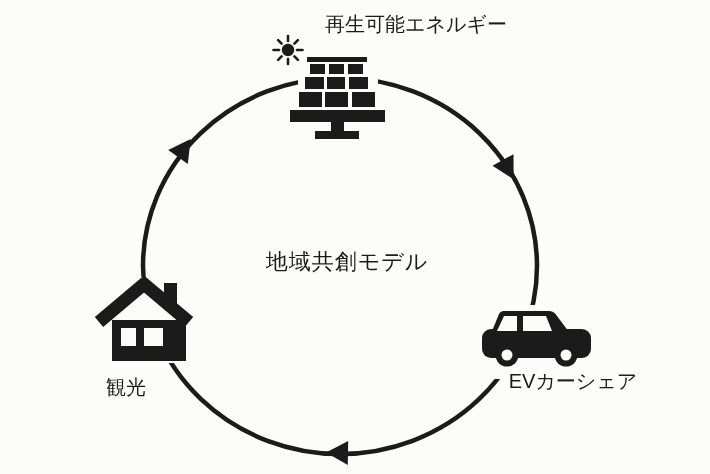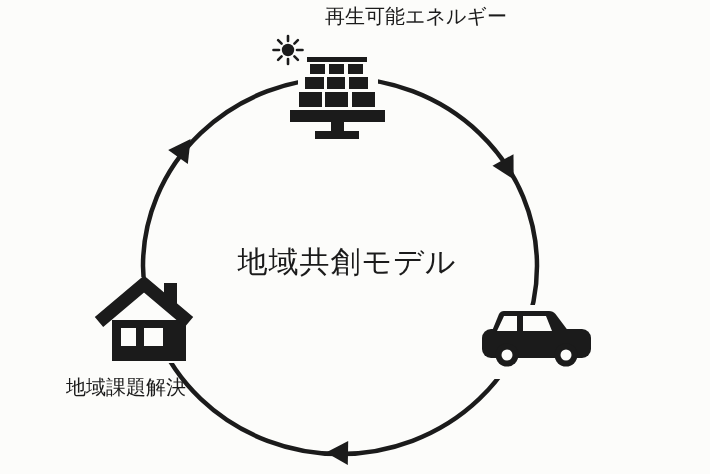--- a/index.html
+++ b/index.html
@@ -23,21 +23,21 @@
     font-size:20px;
     line-height:23px;
     font-weight:500;
     white-space:nowrap;
     color:var(--ink);
   }
   .label--top{line-height:24px;}
   .title{
     position:absolute;
     transform:translateX(-50%);
-    font-size:30px;
+    font-size:22px;
     line-height:32px;
     font-weight:500;
     letter-spacing:1px;
     white-space:nowrap;
     color:var(--ink);
   }
 </style>
 </head>
 <body>
 
@@ -100,26 +100,27 @@
       <rect x="482" y="329" width="109" height="29" rx="9" fill="var(--ink)"></rect>
       <polygon points="504,316 517,316 517,331 497,331" fill="var(--bg)"></polygon>
       <polygon points="523,316 546,316 552,331 523,331" fill="var(--bg)"></polygon>
       <circle cx="507" cy="355" r="11.5" fill="var(--ink)"></circle>
       <circle cx="507" cy="355" r="5.5" fill="var(--bg)"></circle>
       <circle cx="566" cy="355" r="11.5" fill="var(--ink)"></circle>
       <circle cx="566" cy="355" r="5.5" fill="var(--bg)"></circle>
     </g>
   </svg>
 
-  <div class="label label--top" style="left:416px;top:4px;text-align:right;">
+  <div class="label label--top" style="left:416px;top:12px;text-align:right;">
     <div>再生可能エネルギー</div>
   </div>
 
   <div class="title" style="left:347px;top:246px;">地域共創モデル</div>
 
   <div class="label" style="left:126px;top:376px;">
-    <div>地域課題解決</div>
+    <div>観光</div>
   </div>
 
   <div class="label" style="left:573px;top:370px;">
+    <div>EVカーシェア</div>
   </div>
 
 </div>
 
 </body></html>

